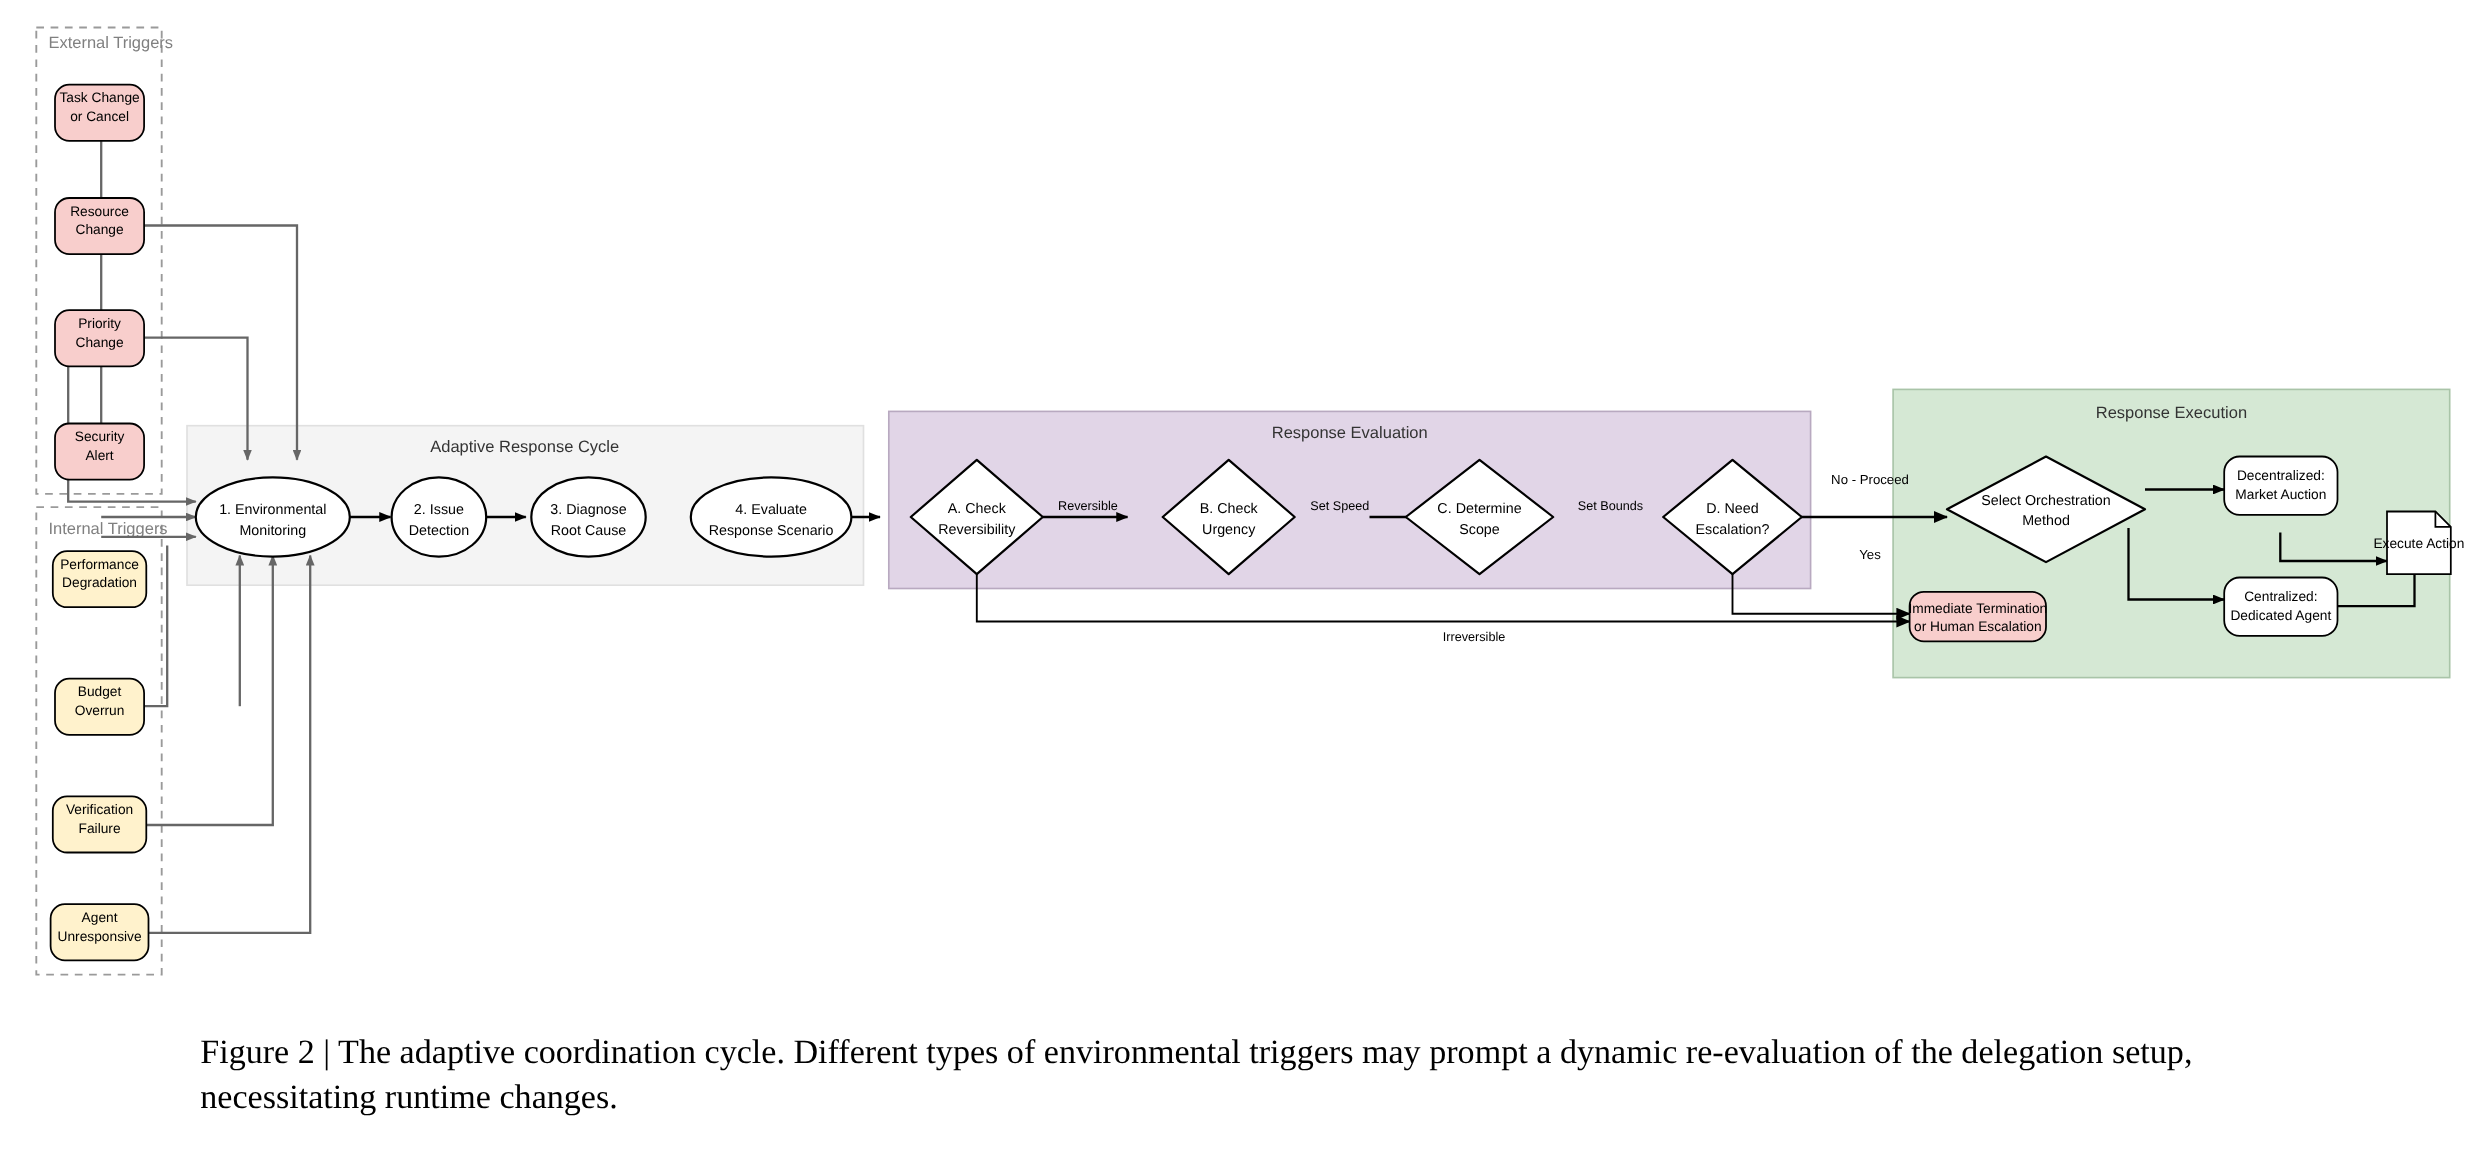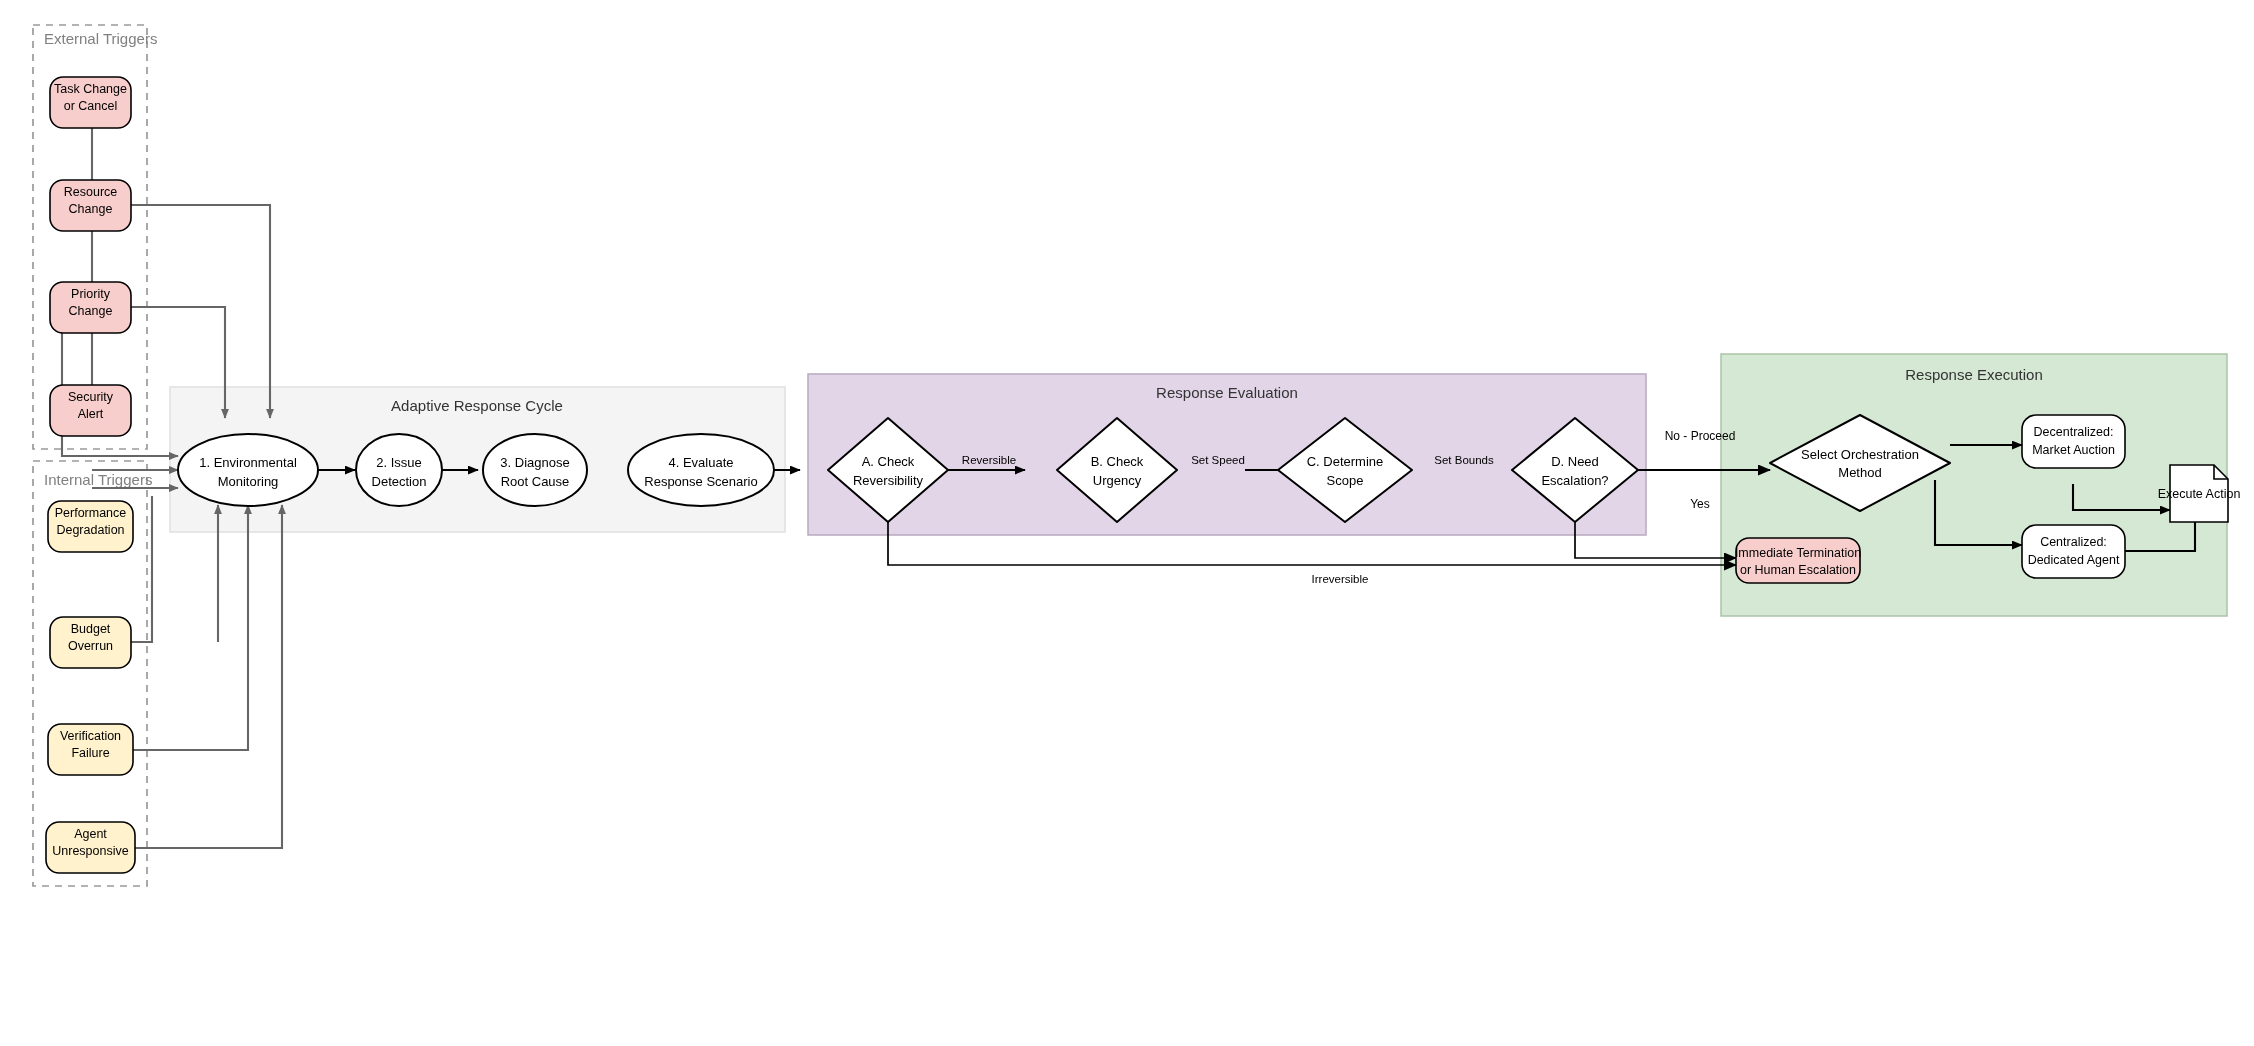--- a/index.html
+++ b/index.html
@@ -224,14 +224,15 @@
     <path d="M2214,465 L2214,479 L2228,479" fill="none" stroke="#000" stroke-width="1.6"></path>
     <text class="nd-sm" x="2199" y="498" text-anchor="middle">Execute Action</text>
   </g>
   <g>
     <rect class="shp-thin" x="1736" y="538" width="124" height="45" rx="13" ry="13" fill="#f8cecc"></rect>
     <text class="nd-sm" x="1798" y="557" text-anchor="middle">Immediate Termination</text>
     <text class="nd-sm" x="1798" y="574" text-anchor="middle">or Human Escalation</text>
   </g>
 </svg>
 
+<div id="caption">Figure 2 | The adaptive coordination cycle. Different types of environmental triggers may prompt a dynamic re-evaluation of the delegation setup, necessitating runtime changes.</div>
 
 </div>
 
 </body></html>

